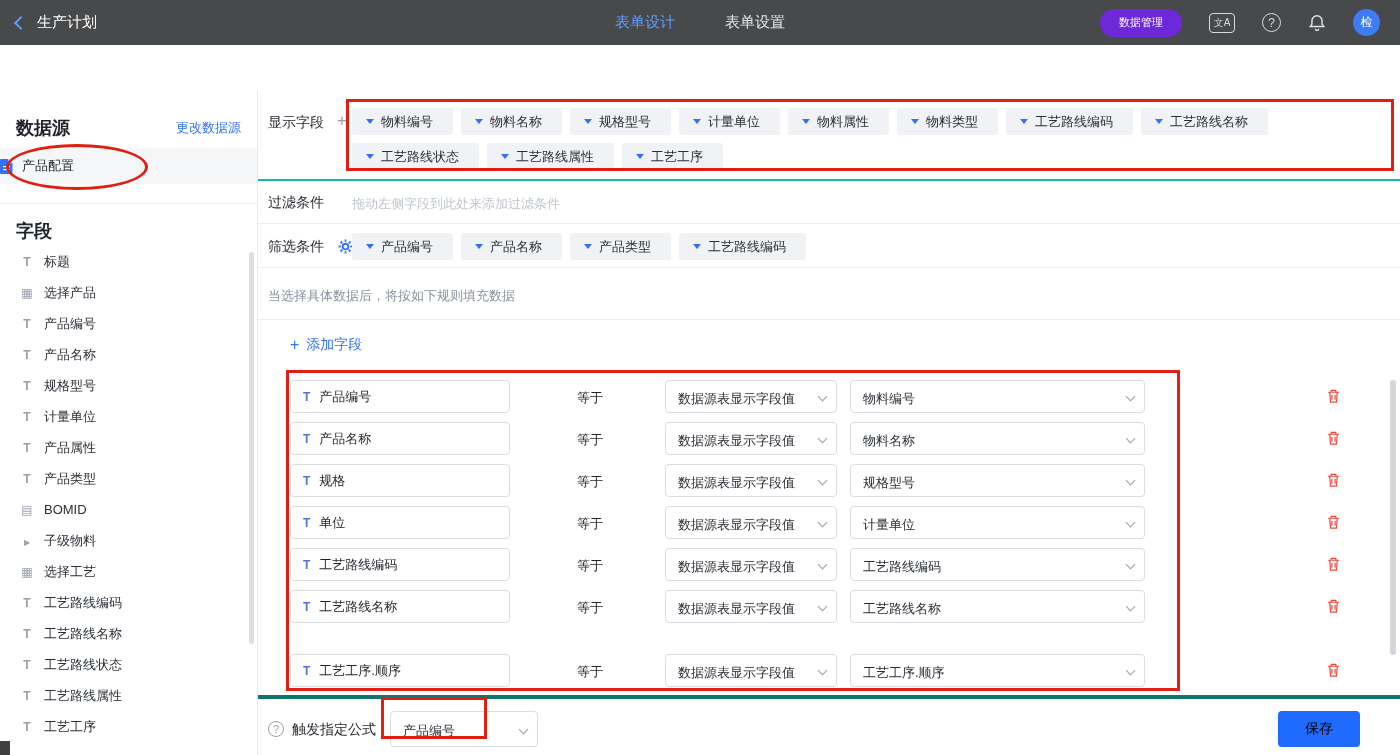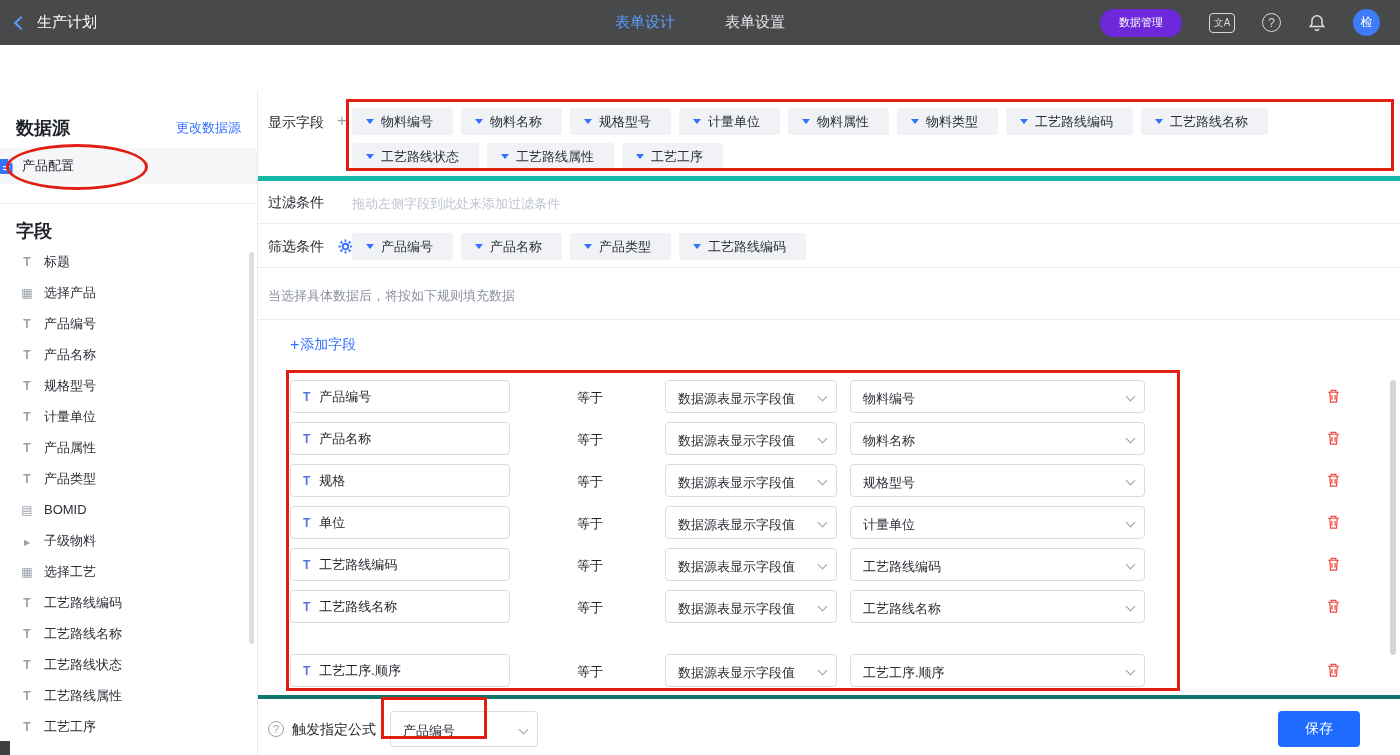--- a/index.html
+++ b/index.html
@@ -40,41 +40,41 @@
   .f-ic { width:14px; color:#9aa1ab; text-align:center; flex:none; }
   .ic-T::before { content:"T"; font-weight:700; font-size:12px; }
   .ic-grid::before { content:"▦"; font-size:12px; }
   .ic-form::before { content:"▤"; font-size:12px; }
   .ic-caret::before { content:"▶"; font-size:8px; }
   .sb-scroll { position:absolute; right:3px; top:162px; width:5px; height:392px; background:#dcdee2; border-radius:3px; }
 
   
   .main { position:absolute; left:258px; top:90px; right:0; bottom:0; }
   .row-label { font-size:14px; color:#1f2329; white-space:nowrap; }
-  .row-display { position:absolute; top:0; left:0; right:0; height:91px; border-bottom:5px solid #14b8a6; }
+  .row-display { position:absolute; top:0; left:0; right:0; height:91px; border-bottom:2px solid #14b8a6; }
   .row-display .row-label { position:absolute; left:10px; top:24px; }
   .plus-muted { position:absolute; left:79px; top:21px; color:#9aa1ab; font-size:17px; }
   .plus-muted::before { content:"+"; }
   .tags-wrap { position:absolute; left:94px; top:18px; width:1000px; display:flex; flex-wrap:wrap; gap:8px; }
   .tag { height:27px; background:#f0f2f5; border-radius:3px; display:inline-flex; align-items:center; gap:7px; padding:0 20px 0 14px; font-size:13px; color:#2a2f36; cursor:pointer; }
   .tag-caret { width:0; height:0; border-left:4.5px solid transparent; border-right:4.5px solid transparent; border-top:5.5px solid #3370ff; flex:none; }
 
   .row-filter { position:absolute; top:91px; left:0; right:0; height:43px; border-bottom:1px solid #eceef1; }
   .row-filter .row-label { position:absolute; left:10px; top:13px; }
   .drop-placeholder { position:absolute; left:94px; top:14px; font-size:13px; color:#c0c6cf; }
 
   .row-sift { position:absolute; top:134px; left:0; right:0; height:44px; border-bottom:1px solid #eceef1; }
   .row-sift .row-label { position:absolute; left:10px; top:14px; }
   .gear-icon { position:absolute; left:80px; top:15px; width:15px; height:15px; cursor:pointer; }
   .sift-tags { position:absolute; left:94px; top:9px; display:flex; gap:8px; }
 
   .row-hint { position:absolute; top:178px; left:0; right:0; height:52px; border-bottom:1px solid #eceef1; }
   .hint-text { position:absolute; left:10px; top:19px; font-size:13px; color:#8a919f; }
 
-  .add-field { position:absolute; left:32px; top:246px; color:#3370ff; font-size:14px; display:flex; align-items:center; gap:1px; cursor:pointer; }
+  .add-field { position:absolute; left:32px; top:246px; color:#3370ff; font-size:14px; display:flex; align-items:center; gap:7px; cursor:pointer; }
   .plus-blue::before { content:"+"; font-size:16px; }
 
   .rule-row { position:absolute; left:0; width:100%; height:33px; }
   .rr-field { position:absolute; left:32px; width:220px; height:33px; border:1px solid #d9dce0; border-radius:4px; background:#fff; display:flex; align-items:center; gap:9px; padding:0 12px; font-size:13px; color:#1f2329; cursor:pointer; }
   .f-T { color:#5673e0; font-weight:700; font-size:12px; flex:none; }
   .f-T::before { content:"T"; }
   .rr-op { position:absolute; left:319px; top:9px; font-size:13px; color:#1f2329; }
   .select { height:33px; border:1px solid #d9dce0; border-radius:4px; background:#fff; display:flex; align-items:center; justify-content:space-between; padding:4px 10px 0 12px; font-size:13px; color:#2a2f36; cursor:pointer; }
   .rr-sel1 { position:absolute; left:407px; width:172px; }
   .rr-sel2 { position:absolute; left:592px; width:295px; }
@@ -82,21 +82,21 @@
   .rr-trash { position:absolute; left:1068px; top:8px; cursor:pointer; }
   .main-scroll { position:absolute; right:4px; top:290px; width:6px; height:275px; background:#d3d6da; border-radius:3px; }
 
   
   .footer { position:absolute; left:0; right:0; bottom:0; height:60px; border-top:4px solid #0f766e; background:#fff; }
   .ft-help { position:absolute; left:10px; top:22px; width:16px; height:16px; border:1.2px solid #9aa1ab; border-radius:50%; color:#9aa1ab; font-size:11px; display:flex; align-items:center; justify-content:center; }
   .ft-help::before { content:"?"; }
   .ft-label { position:absolute; left:34px; top:22px; font-size:14px; color:#1f2329; }
   .ft-select { position:absolute; left:132px; top:12px; width:148px; height:36px; }
   .ft-select .select { height:36px; }
-  .save-btn { position:absolute; left:1020px; top:12px; width:82px; height:36px; background:#1f6bff; color:#ffffff; font-size:14px; border-radius:4px; display:flex; align-items:center; justify-content:center; cursor:pointer; }
+  .save-btn { position:absolute; left:1020px; top:12px; width:82px; height:36px; background:#1f6bff; color:#000000; font-size:14px; border-radius:4px; display:flex; align-items:center; justify-content:center; cursor:pointer; }
 
   
   .anno { position:absolute; border:3px solid #e11e12; pointer-events:none; z-index:40; }
   .anno-ellipse { left:6px; top:144px; width:142px; height:46px; border-radius:50%; }
   .anno-rect-display { left:346px; top:99px; width:1048px; height:72px; }
   .anno-rect-rules { left:286px; top:370px; width:894px; height:321px; }
   .anno-rect-formula { left:381px; top:697px; width:106px; height:42px; }
 
   .corner-remnant { position:absolute; left:0; bottom:0; width:10px; height:14px; background:#3f4040; }
 </style>

